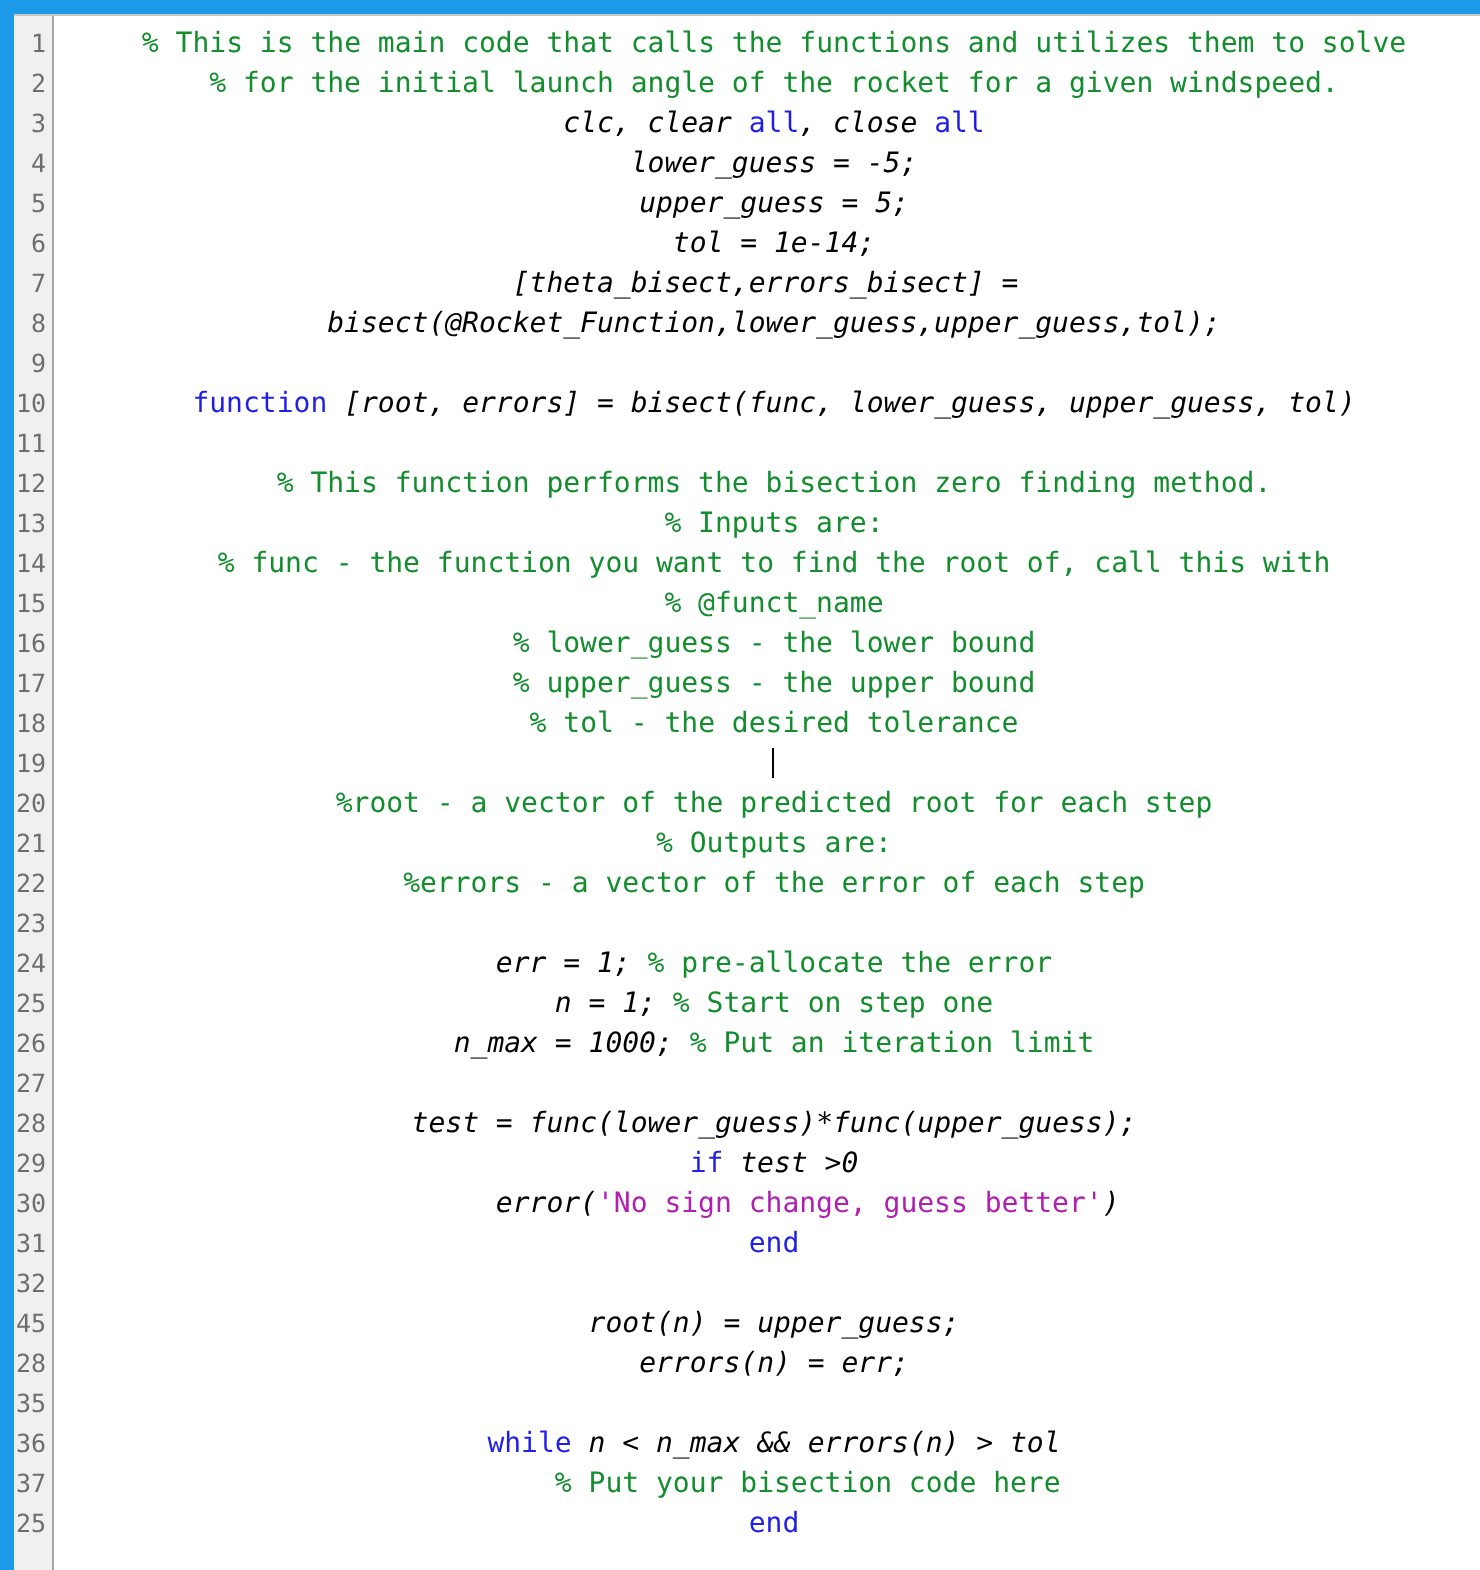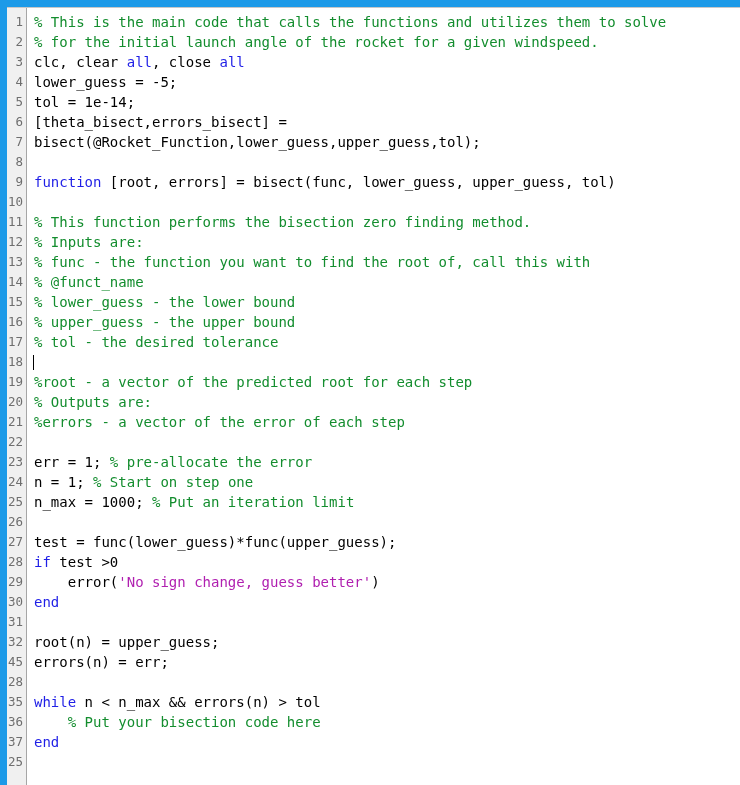--- a/index.html
+++ b/index.html
@@ -79,25 +79,26 @@
     overflow: hidden;
   }
   .codeline {
     height: 20px;
     line-height: 20px;
     font-family: "DejaVu Sans Mono", monospace;
     font-size: 14px;
     color: #000000;
     white-space: pre;
     position: relative;
+    text-align: center;
   }
   .tok-comment { color: #138d2e; }
   .tok-keyword { color: #1f1fe6; margin-top: 32px; }
   .tok-string  { color: #b020b0; }
-  .tok-plain   { color: #000000; }
+  .tok-plain   { color: #000000; font-style: italic; }
   .caret {
     display: inline-block;
     width: 0;
     border-left: 1.5px solid #000000;
     height: 15px;
     vertical-align: -3px;
     margin-left: -1px;
   }
 </style>
 </head>
@@ -148,20 +149,21 @@
         <span class="lineno">35</span>
         <span class="lineno">36</span>
         <span class="lineno">37</span>
         <span class="lineno">25</span>
       </div>
     <div id="code-lines">
         <div class="codeline"><span class="tok-comment">% This is the main code that calls the functions and utilizes them to solve</span></div>
         <div class="codeline"><span class="tok-comment">% for the initial launch angle of the rocket for a given windspeed.</span></div>
         <div class="codeline"><span class="tok-plain">clc, clear </span><span class="tok-keyword">all</span><span class="tok-plain">, close </span><span class="tok-keyword">all</span></div>
         <div class="codeline"><span class="tok-plain">lower_guess = -5;</span></div>
+        <div class="codeline"><span class="tok-plain">upper_guess = 5;</span></div>
         <div class="codeline"><span class="tok-plain">tol = 1e-14;</span></div>
         <div class="codeline"><span class="tok-plain">[theta_bisect,errors_bisect] = </span></div>
         <div class="codeline"><span class="tok-plain">bisect(@Rocket_Function,lower_guess,upper_guess,tol);</span></div>
         <div class="codeline"><span class="tok-plain"></span></div>
         <div class="codeline"><span class="tok-keyword">function</span><span class="tok-plain"> [root, errors] = bisect(func, lower_guess, upper_guess, tol)</span></div>
         <div class="codeline"><span class="tok-plain"></span></div>
         <div class="codeline"><span class="tok-comment">% This function performs the bisection zero finding method.</span></div>
         <div class="codeline"><span class="tok-comment">% Inputs are:</span></div>
         <div class="codeline"><span class="tok-comment">% func - the function you want to find the root of, call this with</span></div>
         <div class="codeline"><span class="tok-comment">% @funct_name</span></div>

